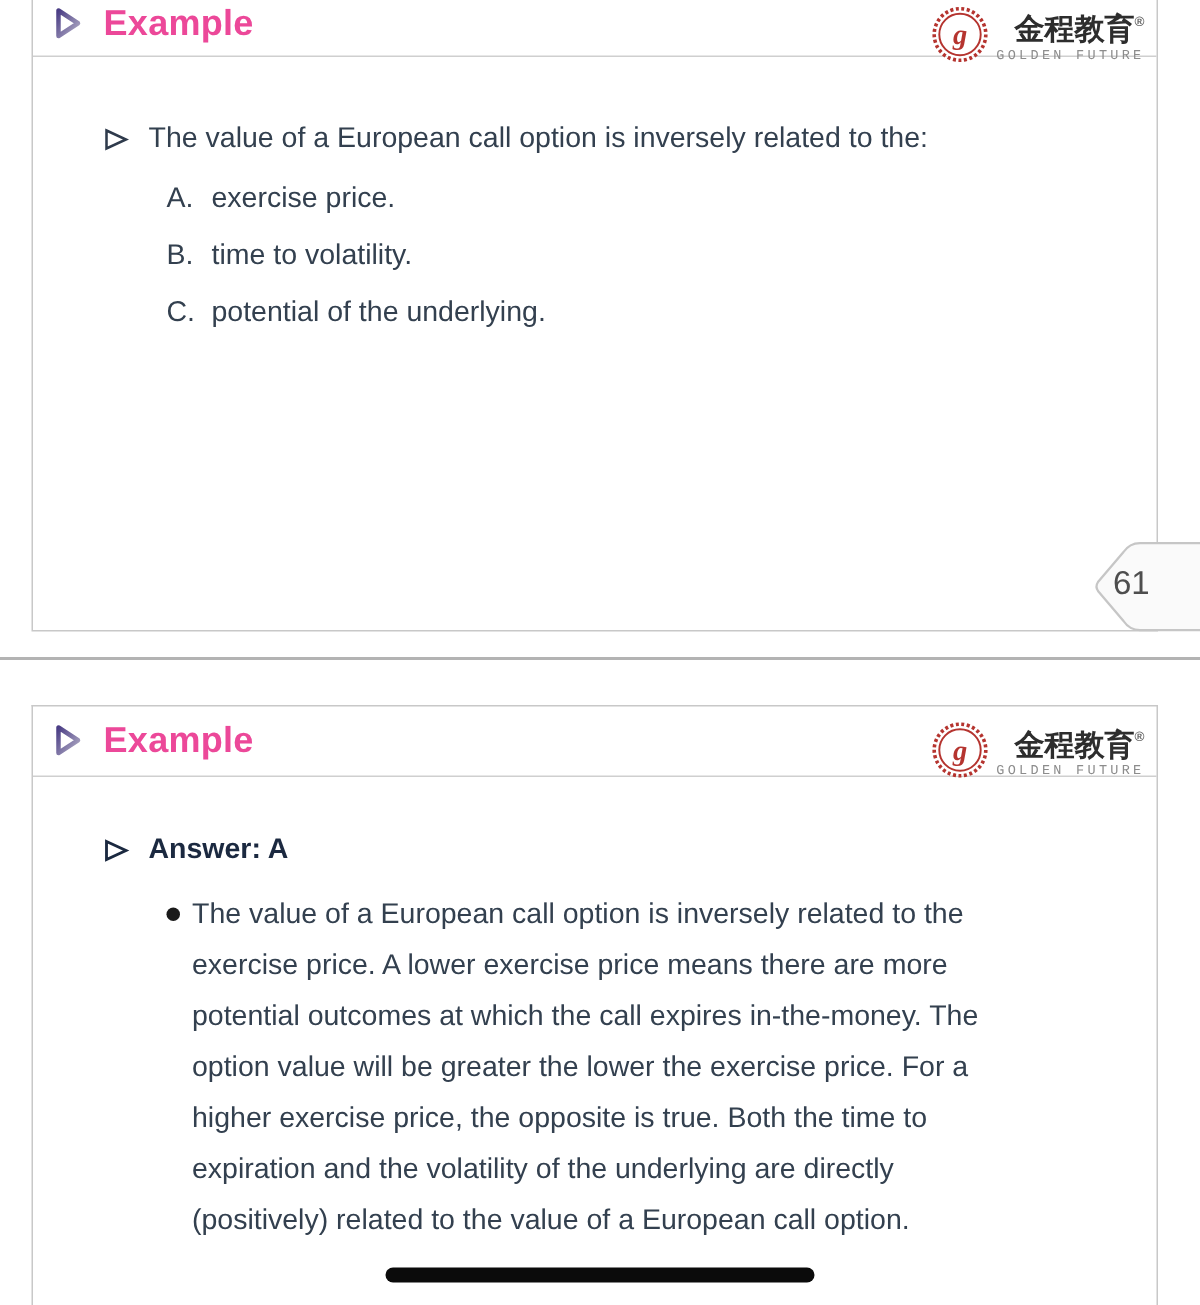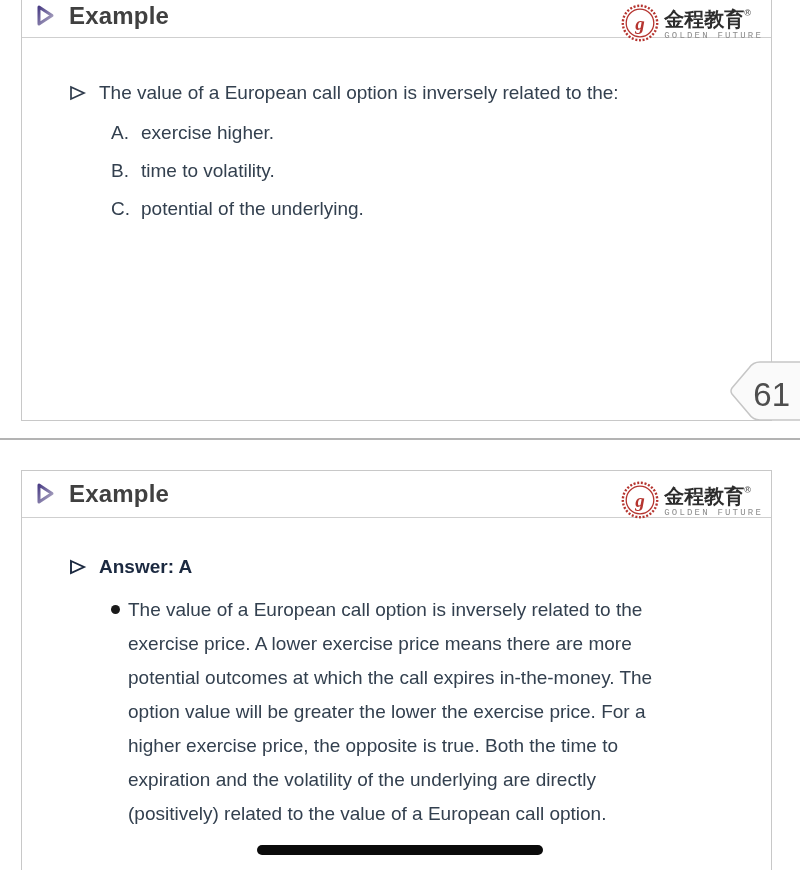--- a/index.html
+++ b/index.html
@@ -21,49 +21,49 @@
   
   .slide-header{
     position:relative;height:47px;box-sizing:border-box;
     border-bottom:1px solid #cfcfcf;
     display:flex;align-items:center;padding-left:9px;
   }
   .slide1 .slide-header{align-items:flex-start;padding-top:12px;}
   .hdr-icon{width:26px;height:26px;display:inline-block;}
   .hdr-title{
     margin:0 0 0 12px;font-size:24px;font-weight:bold;
-    color:#404040;letter-spacing:0.2px;line-height:26px;
+    color:#ec4899;letter-spacing:0.2px;line-height:26px;
   }
 
   
   .logo{position:absolute;right:8px;display:flex;align-items:center;gap:5px;}
   .slide1 .logo{top:13px;}
   .slide2 .logo{top:10px;}
-  .logo-text{display:flex;flex-direction:column;line-height:1;}
+  .logo-text{display:flex;flex-direction:column;line-height:1;text-align:right;}
   .logo-cn{font-size:20px;font-weight:bold;color:#2d2d2d;white-space:nowrap;}
   .logo-cn sup{font-size:9px;color:#666;vertical-align:top;}
   .logo-en{font-size:9px;letter-spacing:2.2px;color:#8c8c8c;margin-top:3px;white-space:nowrap;font-family:Liberation Mono, monospace;}
 
   
   .q-row{display:flex;margin:43px 0 0 47px;}
   .arrow{width:18px;height:18px;flex:none;margin-top:3px;}
   .q-text{
     margin:0 0 0 12px;font-size:19px;line-height:23px;color:#33404f;
   }
   .options{margin-left:89px;}
   .opt{display:flex;margin-top:15px;font-size:19px;line-height:23px;color:#33404f;}
   .opt:first-child{margin-top:17px;}
   .opt-letter{width:30px;flex:none;}
 
   
   .page-tab{position:absolute;right:0;top:360px;width:72px;height:62px;z-index:5;}
   .page-tab svg{position:absolute;inset:0;}
   .tab-num{
-    position:absolute;left:14px;right:10px;top:16px;text-align:right;
-    font-size:33px;color:#4e4e4e;
+    position:absolute;left:14px;right:10px;top:16px;text-align:left;
+    font-size:22px;color:#4e4e4e;
   }
 
   
   .divider{position:absolute;left:0;right:0;top:438px;height:2px;background:#b3b3b3;}
 
   
   .a-row{display:flex;margin:37px 0 0 47px;}
   .a-label{
     margin:0 0 0 12px;font-size:19px;line-height:23px;font-weight:bold;color:#1b2940;text-align:center;
   }
@@ -123,21 +123,21 @@
         <svg width="18" height="18" viewBox="0 0 18 18">
           <polygon points="2,3 15,9 2,15" fill="#ffffff" stroke="#2f3b4c" stroke-width="1.7" stroke-linejoin="miter"></polygon>
         </svg>
       </span>
       <p class="q-text">The value of a European call option is inversely related to the:</p>
     </div>
 
     <div class="options">
       <div class="opt">
         <span class="opt-letter">A.</span>
-        <span class="opt-text">exercise higher.</span>
+        <span class="opt-text">exercise price.</span>
       </div>
       <div class="opt">
         <span class="opt-letter">B.</span>
         <span class="opt-text">time to volatility.</span>
       </div>
       <div class="opt">
         <span class="opt-letter">C.</span>
         <span class="opt-text">potential of the underlying.</span>
       </div>
     </div>

